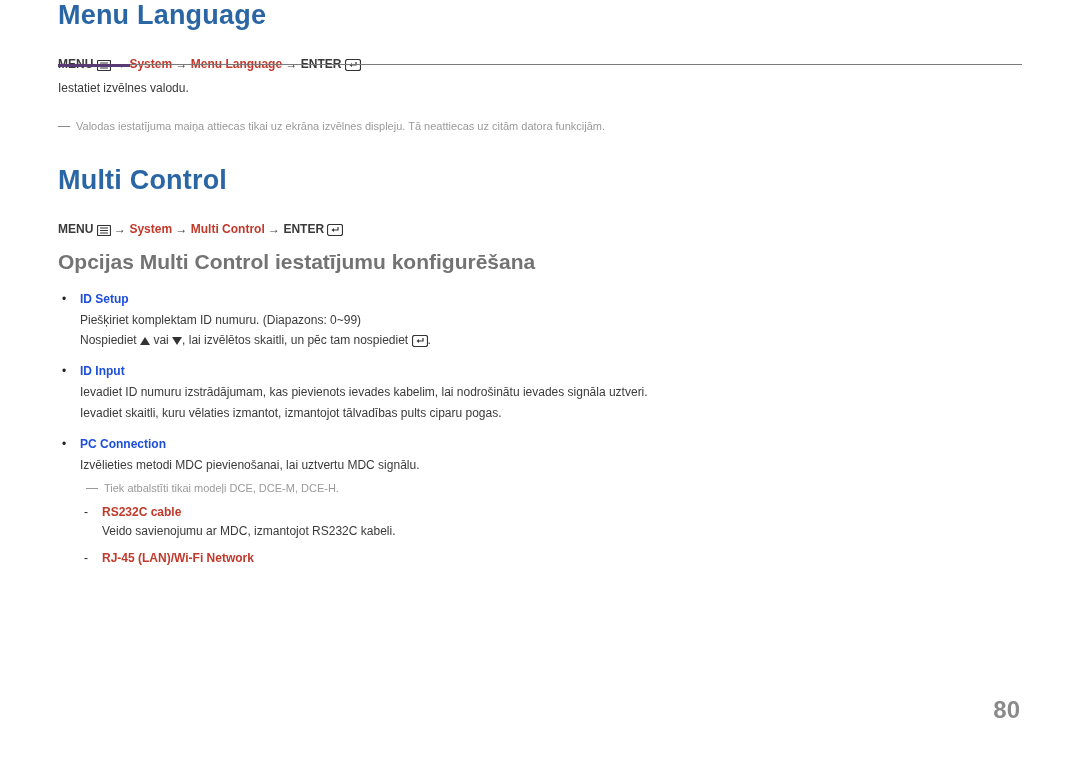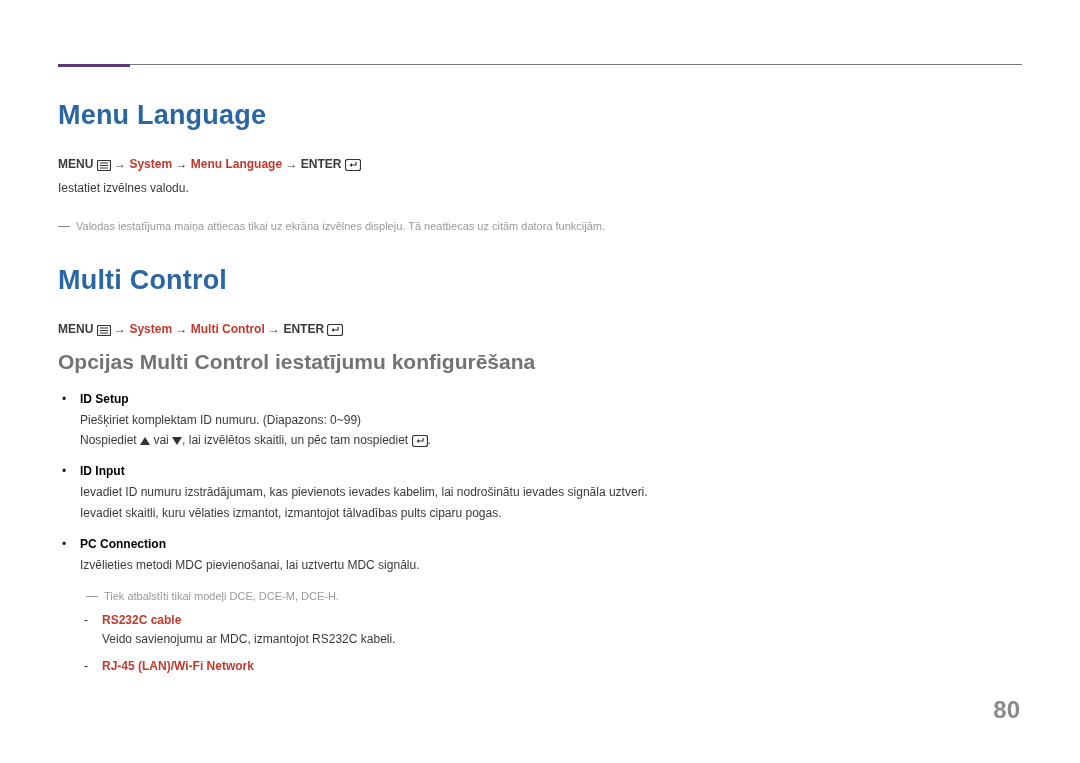--- a/index.html
+++ b/index.html
@@ -1,35 +1,35 @@
 <!DOCTYPE html>
 <html><head>
 <meta charset="utf-8">
 <style>
   * { margin: 0; padding: 0; box-sizing: border-box; }
   html, body { width: 1080px; height: 763px; background: #fff; font-family: Arial, Helvetica, sans-serif; color: #3a3a3a; }
   .page { position: relative; width: 1080px; height: 763px; padding: 0 58px 0 58px; }
   .top-rule { position: absolute; top: 64px; left: 58px; right: 58px; height: 1px; background: #7a7a7a; }
   .top-rule-accent { position: absolute; top: 64px; left: 58px; width: 72px; height: 3px; background: #583b74; }
-  .content { padding-top: 100px; }
+  .content { }
   h1.section-title { font-size: 27px; font-weight: 700; color: #2966a3; margin-bottom: 26px; letter-spacing: 0.2px; }
   .menu-path { font-size: 12px; margin-bottom: 8px; font-weight: 700; }
   .menu-path .red { color: #c0392b; font-weight: 700; }
   .body-text { font-size: 12px; color: #3a3a3a; line-height: 1.55; margin-bottom: 12px; }
   .note-row { display: flex; margin-top: 20px; margin-bottom: 30px; }
   .note-dash { width: 12px; border-top: 1px solid #888; margin-top: 8px; margin-right: 6px; flex: none; }
   .note-text { font-size: 11px; color: #9a9a9a; line-height: 1.55; max-width: 830px; }
   .section2 { margin-top: 30px; }
   h2.subhead { font-size: 21px; font-weight: 700; color: #737373; margin-top: 14px; margin-bottom: 18px; }
   ul.bullets { list-style: none; margin-left: 22px; }
   ul.bullets > li { position: relative; margin-bottom: 14px; }
   ul.bullets > li::before { content: "•"; position: absolute; left: -18px; top: 0; font-size: 12px; color: #222; }
-  .bullet-title { font-size: 12px; font-weight: 700; color: #000000; display: block; margin-bottom: 4px; }
+  .bullet-title { font-size: 12px; font-weight: 700; color: #1d4ed8; display: block; margin-bottom: 4px; }
   .bullet-body { font-size: 12px; color: #3a3a3a; line-height: 1.7; }
-  .sub-note-row { display: flex; margin-top: 12px; margin-bottom: 8px; margin-left: 6px; }
+  .sub-note-row { display: flex; margin-top: 4px; margin-bottom: 8px; margin-left: 6px; }
   .sub-note-dash { width: 12px; border-top: 1px solid #999; margin-top: 8px; margin-right: 6px; flex: none; }
   ul.dashes { list-style: none; margin-left: 22px; margin-top: 6px; }
   ul.dashes > li { position: relative; margin-bottom: 10px; }
   ul.dashes > li::before { content: "-"; position: absolute; left: -18px; top: 0; font-size: 12px; color: #222; }
   .dash-title { font-size: 12px; font-weight: 700; color: #c0392b; display: block; margin-bottom: 3px; }
   .dash-body { font-size: 12px; color: #3a3a3a; line-height: 1.6; }
   .page-number { position: absolute; right: 60px; bottom: 39px; font-size: 24px; color: #8a8a8a; font-weight: 700; }
   .tri { display:inline-block; width:0; height:0; vertical-align: -1px; }
   .tri-up { border-left:5px solid transparent; border-right:5px solid transparent; border-bottom:8px solid #333; }
   .tri-down { border-left:5px solid transparent; border-right:5px solid transparent; border-top:8px solid #333; }

